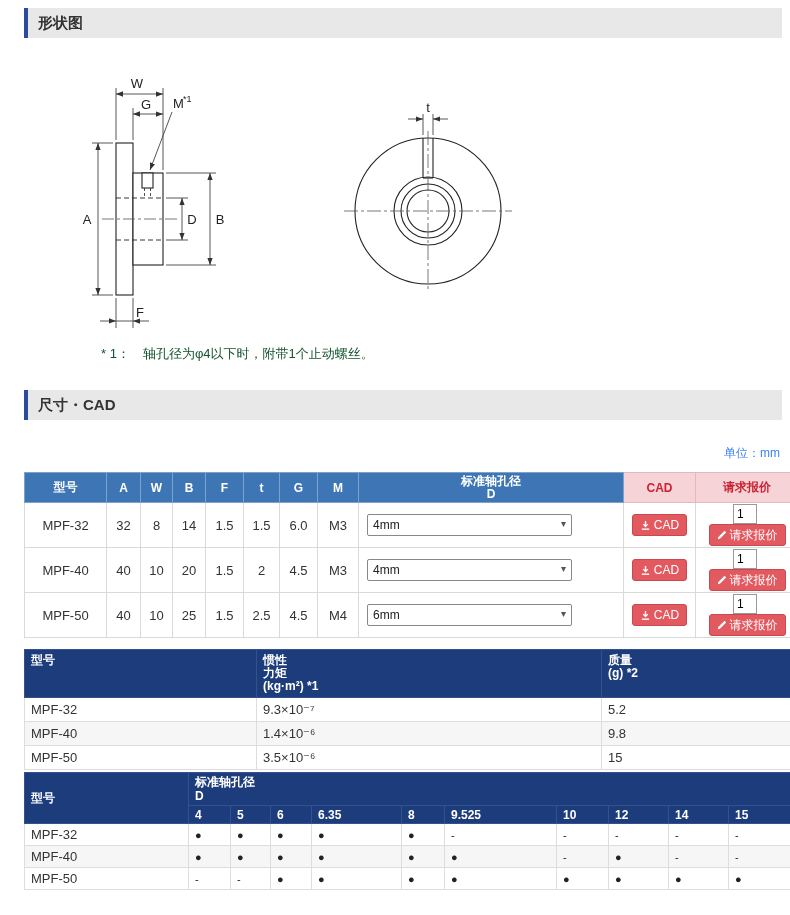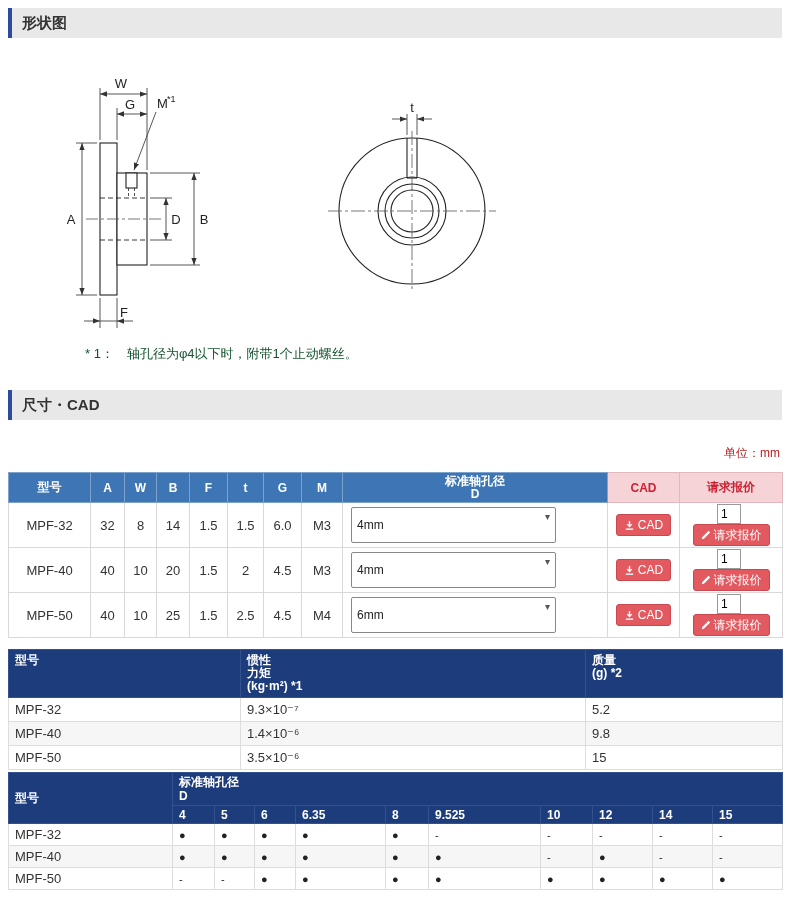--- a/index.html
+++ b/index.html
@@ -1,55 +1,55 @@
 <!DOCTYPE html>
 <html><head>
 <meta charset="utf-8">
 <style>
   * { box-sizing: border-box; }
   body {
     margin: 0; width: 790px; height: 915px; overflow: hidden;
     background: #fff; color: #333;
     font-family: "Liberation Sans", "DejaVu Sans", sans-serif;
   }
-  .page { padding: 8px 8px 0 8px; }
+  .page { padding: 8px 8px 0 8px; margin-left: 16px; }
 
   .section-hd {
     height: 30px; line-height: 30px; background: #e8e8e8;
     border-left: 4px solid #2b4b9b; padding-left: 10px;
     font-weight: bold; font-size: 15px; color: #333;
   }
   .hd2 { margin-top: 27px; }
 
   .drawing-area { position: relative; height: 295px; margin-left: -8px; width: 790px; }
   .drawing-area svg text { font-family: "Liberation Sans", "DejaVu Sans", sans-serif; }
 
   .star-note { font-size: 13px; color: #14532d; margin: 12px 0 0 77px; height: 18px; }
 
-  .unit-row { text-align: right; font-size: 12px; color: #b91c1c; margin-top: 25px; height: 16px; padding-right: 2px; }
+  .unit-row { text-align: right; font-size: 12px; color: #3b82f6; margin-top: 25px; height: 16px; padding-right: 2px; }
 
   table { border-collapse: collapse; table-layout: fixed; width: 774px; }
 
   
   .t1 { margin-top: 11px; }
   .t1 thead th {
     background: #3e76b5; color: #fff; font-size: 12px; font-weight: bold;
     border: 1px solid #7da3cc; padding: 1px 0; height: 30px; text-align: center;
   }
   .t1 thead th.pink { background: #f5d3d7; color: #cc2233; border: 1px solid #e3b9be; }
   .t1 thead th .two-line { line-height: 13px; }
   .t1 tbody td {
     border: 1px solid #d9d9d9; height: 31px; text-align: center;
     font-size: 13px; background: #fff;
   }
   .t1 td.cell-bore { text-align: left; padding-left: 8px; }
 
   .sel-wrap { position: relative; display: inline-block; }
   .sel-wrap select {
-    width: 205px; height: 36px; border: 1px solid #888; background: #fff;
+    width: 205px; height: 22px; border: 1px solid #888; background: #fff;
     font-size: 12px; padding: 0 18px 0 5px; border-radius: 2px;
     -webkit-appearance: none; appearance: none; color: #222;
   }
   .sel-arrow { position: absolute; right: 6px; top: 4px; font-size: 10px; color: #555; pointer-events: none; }
 
   .btn-red {
     background: #e25960; color: #fff; border: 1px solid #c94850; border-radius: 3px;
     font-size: 12px; height: 22px; display: inline-flex; align-items: center;
     gap: 3px; padding: 0 7px; cursor: pointer; vertical-align: middle;
     font-family: "Liberation Sans", "DejaVu Sans", sans-serif;

